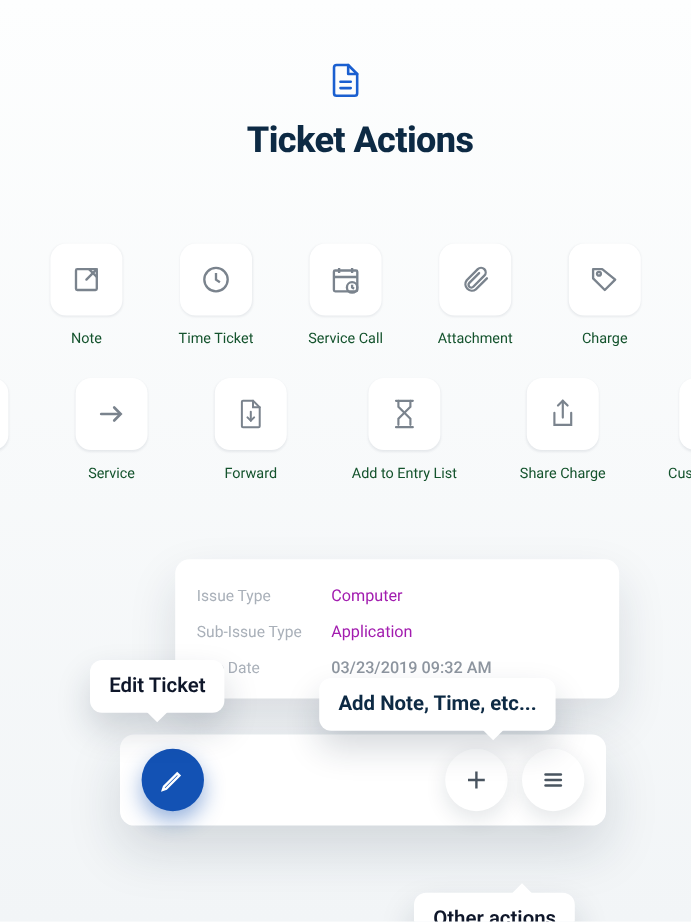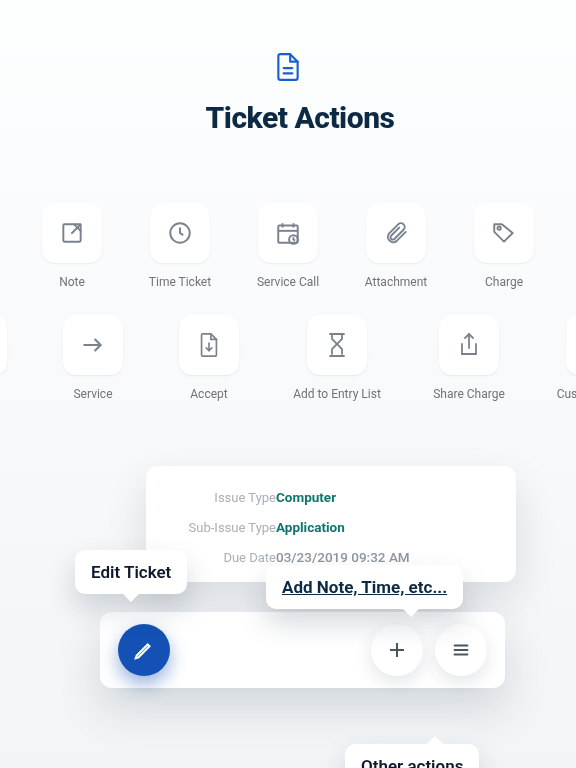--- a/index.html
+++ b/index.html
@@ -4,32 +4,32 @@
 <style>
   * { margin:0; padding:0; box-sizing:border-box; font-family:-apple-system,BlinkMacSystemFont,"Segoe UI",Roboto,Helvetica,Arial,sans-serif; }
   body { width:576px; height:768px; background:linear-gradient(180deg,#fdfefe 0%,#f2f5f7 100%); overflow:hidden; position:relative; color:#0d2a44; }
   .hero { text-align:center; padding-top:52px; }
   .hero-icon { color:#1a5fd0; display:inline-block; }
   .hero-title { font-size:30px; font-weight:800; margin-top:14px; letter-spacing:-0.5px;margin-left:24px; }
   .actions-row { display:flex; justify-content:center; gap:42px; margin-top:68px; }
   .actions-row.second { gap:50px; margin-top:26px; margin-left:-60px; width:700px; }
   .action-item { display:flex; flex-direction:column; align-items:center; gap:12px; width:66px; flex:0 0 auto; }
   .action-btn { width:60px; height:60px; background:#ffffff; border-radius:13px; display:flex; align-items:center; justify-content:center; box-shadow:0 1px 2px rgba(20,40,60,.08); color:#7a838d; }
-  .action-label { font-size:12px; color:#737373; white-space:nowrap; }
+  .action-label { font-size:12px; color:#14532d; white-space:nowrap; }
   .card-stack { position:absolute; left:146px; top:466px; width:370px; }
-  .detail-card { background:#fff; border-radius:12px; box-shadow:0 18px 40px rgba(20,40,60,.13); padding:16px 6px 10px 18px; position:relative; z-index:1;text-align:right; }
+  .detail-card { background:#fff; border-radius:12px; box-shadow:0 18px 40px rgba(20,40,60,.13); padding:16px 6px 10px 18px; position:relative; z-index:1; }
   .detail-row { display:flex; align-items:center; padding:7px 0; }
   .detail-key { width:112px; font-size:13px; color:#a9b0b9; }
-  .detail-val { font-size:13.5px; color:#0f766e; font-weight:700; }
+  .detail-val { font-size:13.5px; color:#a21caf; font-weight:400; }
   .bottom-card { position:absolute; left:100px; top:612px; width:405px; height:76px; background:#fff; border-radius:12px; box-shadow:0 20px 44px rgba(20,40,60,.15); z-index:3; }
   .fab-blue { position:absolute; left:18px; top:12px; width:52px; height:52px; border-radius:50%; background:#1352b4; display:flex; align-items:center; justify-content:center; color:#fff; box-shadow:0 8px 18px rgba(19,82,180,.45); }
   .fab-right { position:absolute; top:12px; width:52px; height:52px; border-radius:50%; background:#fff; display:flex; align-items:center; justify-content:center; color:#4a5560; box-shadow:0 6px 18px rgba(20,40,60,.12); }
   .tooltip { position:absolute; background:#fff; border-radius:10px; padding:12px 16px; font-size:17px; font-weight:600; box-shadow:0 14px 28px rgba(20,40,60,.18); z-index:5; }
   .tooltip.blue { color:#0f172a; }
-  .tooltip.dark { color:#0d2a44; font-weight:700;text-decoration:underline; }
+  .tooltip.dark { color:#0d2a44; font-weight:700; }
   .tt-edit { left:75px; top:550px; }
   .tt-addnote { left:266px; top:565px; }
   .tt-other { left:345px; top:744px; }
   .tail { position:absolute; width:14px; height:14px; background:#fff; transform:rotate(45deg); }
   .tt-edit .tail { bottom:-5px; left:50%; margin-left:-7px; }
   .tt-addnote .tail { bottom:-5px; left:70%; }
   .tt-other .tail { top:-5px; left:62%; }
 </style>
 </head>
 <body>
@@ -116,21 +116,21 @@
   </div>
   <div class="action-item">
     <div class="action-btn">
       <svg width="24" height="26" viewBox="0 0 24 28" fill="none" stroke="currentColor" stroke-width="1.8" stroke-linecap="round">
           <path d="M14 2H5a1 1 0 0 0-1 1v22a1 1 0 0 0 1 1h14a1 1 0 0 0 1-1V8z"></path>
           <polyline points="14 2 14 8 20 8"></polyline>
           <line x1="12" y1="12" x2="12" y2="20"></line>
           <polyline points="9 17 12 20 15 17"></polyline>
         </svg>
     </div>
-    <div class="action-label">Accept</div>
+    <div class="action-label">Forward</div>
   </div>
   <div class="action-item" style="width:90px">
     <div class="action-btn">
       <svg width="22" height="26" viewBox="0 0 20 26" fill="none" stroke="currentColor" stroke-width="1.8" stroke-linecap="round">
           <line x1="3" y1="2" x2="17" y2="2"></line>
           <line x1="3" y1="24" x2="17" y2="24"></line>
           <path d="M5 2v5l5 5-5 5v5"></path>
           <path d="M15 2v5l-5 5 5 5v5"></path>
         </svg>
     </div>

